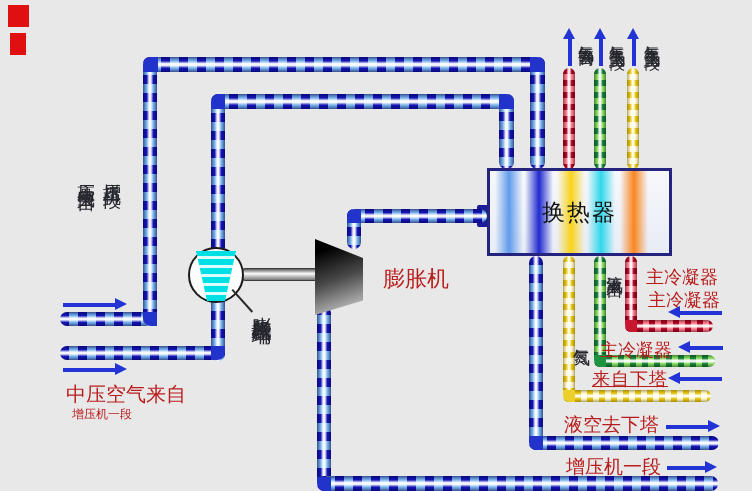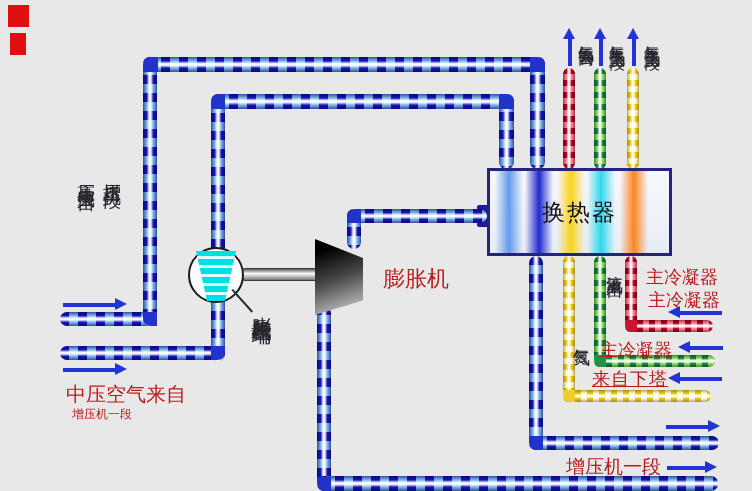--- a/index.html
+++ b/index.html
@@ -154,20 +154,21 @@
 
   <div class="htext" style="left:646px;top:265px;font-size:18px;">主冷凝器</div>
   <div class="htext" style="left:648px;top:288px;font-size:18px;">主冷凝器</div>
 
   <div class="vtext" style="left:604px;top:262px;font-size:17px;letter-spacing:2px;">液氧来自</div>
   <div class="htext" style="left:600px;top:338px;font-size:18px;">主冷凝器</div>
 
   <div class="vtext" style="left:571px;top:336px;font-size:17px;">氮气</div>
   <div class="htext" style="left:592px;top:367px;font-size:18px;letter-spacing:1px;text-decoration:underline;">来自下塔</div>
 
+  <div class="htext" style="left:564px;top:412px;font-size:19px;">液空去下塔</div>
   <div class="htext" style="left:566px;top:454px;font-size:19px;">增压机一段</div>
 
   <div class="ar up" style="left:563px;top:28px;height:38px;">
       <div class="hd"></div>
       <div class="sh"></div>
     </div>
   <div class="ar up" style="left:594px;top:28px;height:38px;">
       <div class="hd"></div>
       <div class="sh"></div>
     </div>

